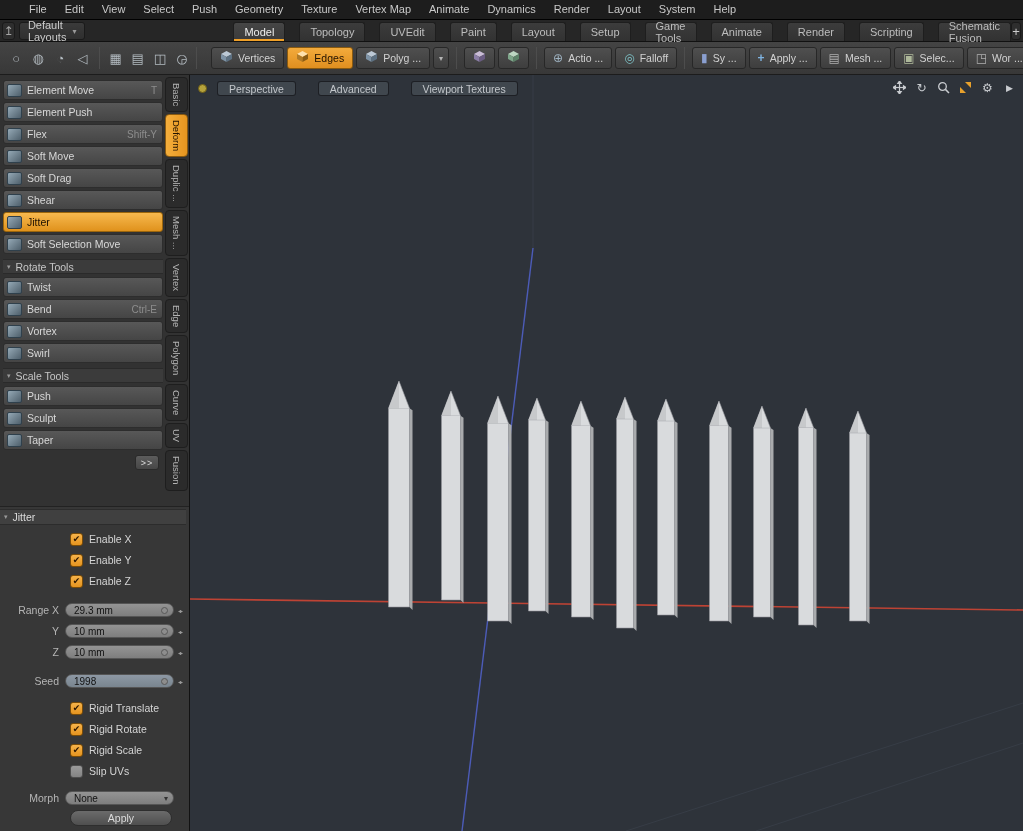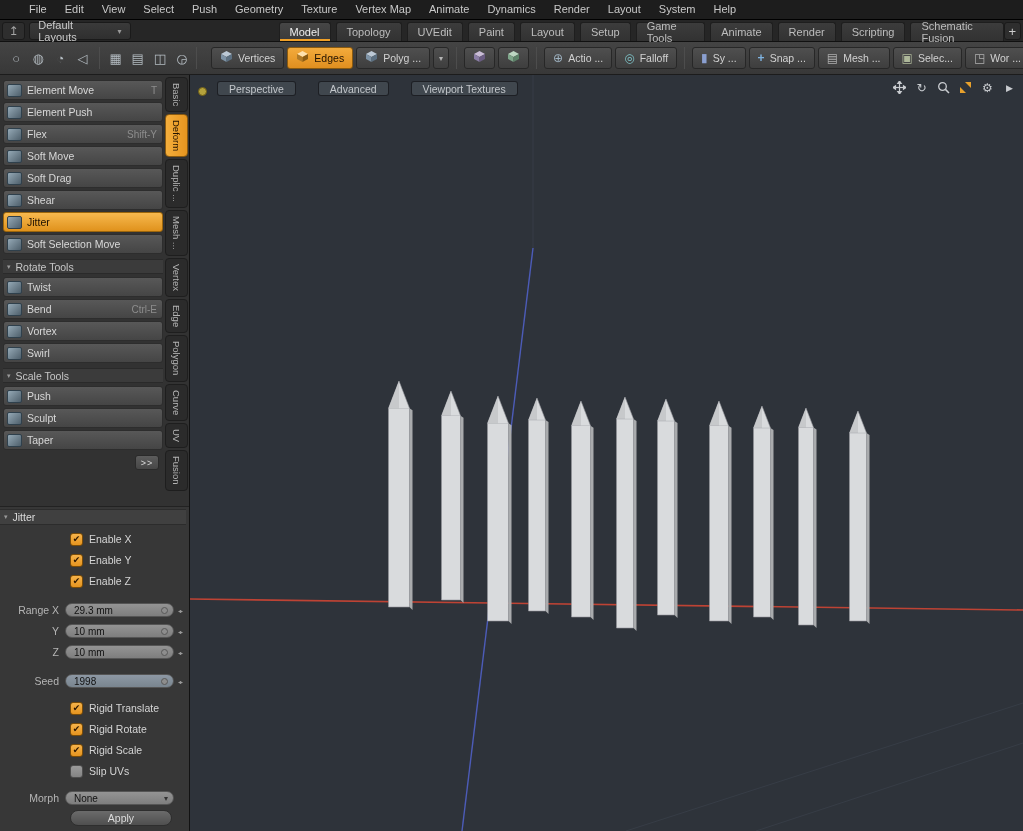--- a/index.html
+++ b/index.html
@@ -14,21 +14,21 @@
 
   
   .layoutbar { height:22px; background:#262626; display:flex; align-items:flex-end;
     border-bottom:1px solid #111; flex:0 0 auto; padding:0 2px; }
   .lb-icon { width:24px; height:18px; margin-bottom:1px; display:flex; align-items:center; justify-content:center;
     color:#a5a5a5; font-size:12px; background:#2e2e2e; border:1px solid #1a1a1a; border-radius:3px; }
   .layout-select { height:18px; margin:0 0 1px 4px; padding:0 8px; display:flex; align-items:center; gap:6px;
     background:linear-gradient(#3a3a3a,#2f2f2f); border:1px solid #1a1a1a; border-radius:3px;
     color:#cccccc; font-size:11px; }
   .layout-select .caret { font-size:8px; color:#999; }
-  .layout-tabs { display:flex; align-items:flex-end; margin-left:148px; gap:5px; }
+  .layout-tabs { display:flex; align-items:flex-end; margin-left:148px; gap:14px; }
   .ltab { height:19px; padding:0 10px; display:flex; align-items:center; font-size:11px; color:#bdbdbd;
     background:linear-gradient(#3c3c3c,#323232); border:1px solid #1e1e1e; border-bottom:none;
     border-radius:3px 3px 0 0; }
   .ltab.active { color:#eee; background:linear-gradient(#464646,#3a3a3a);
     box-shadow:inset 0 -2px 0 #f0a028; }
   .lb-plus { margin-left:auto; width:18px; height:18px; margin-bottom:1px; display:flex; align-items:center;
     justify-content:center; color:#ccc; font-size:13px; background:#2e2e2e; border:1px solid #1a1a1a; border-radius:3px; }
 
   
   .toolbar { height:33px; background:linear-gradient(#444444,#383838); border-bottom:1px solid #1c1c1c;
@@ -94,21 +94,21 @@
   .pfield.dropdown .dd-caret { margin-left:auto; font-size:8px; color:#333; }
   .arrows { width:12px; flex:0 0 auto; text-align:center; color:#9a9a9a; font-size:6px; letter-spacing:-1px; }
   .gap8 { height:8px; } .gap6 { height:6px; }
   .apply-btn { margin:0 14px 0 70px; height:16px; border-radius:8px;
     background:linear-gradient(#6b6b6b,#4f4f4f); border:1px solid #2e2e2e; color:#dcdcdc;
     font-size:10.5px; display:flex; align-items:center; justify-content:center; }
 
   
   .viewport { flex:1; position:relative; background:#2e333a; overflow:hidden; }
   .viewport svg.scene { position:absolute; inset:0; width:100%; height:100%; display:block; }
-  .vp-topleft { position:absolute; top:6px; left:8px; display:flex; align-items:flex-end; gap:22px; }
+  .vp-topleft { position:absolute; top:6px; left:8px; display:flex; align-items:center; gap:22px; }
   .dot-btn { width:9px; height:9px; border-radius:50%; background:#b5a23c; border:1px solid #6d5d16; margin-right:-12px; }
   .vp-btn { height:15px; padding:0 11px; border-radius:3px; background:rgba(80,87,95,0.55);
     border:1px solid rgba(25,28,32,0.9); color:#c3c7cb; font-size:10.5px; display:flex; align-items:center; }
   .vp-topright { position:absolute; top:5px; right:6px; display:flex; align-items:center; gap:7px;
     color:#c9ccd0; font-size:12px; }
   .vp-ico { width:15px; height:15px; display:flex; align-items:center; justify-content:center; }
 </style>
 </head>
 <body>
 
@@ -216,21 +216,21 @@
         <span class="glyph" style="color:#7fc4c9">◎</span>
         <span>Falloff</span>
       </div>
       <div class="sep"></div>
       <div class="tb-btn">
         <span class="glyph" style="color:#8a9fd0">▮</span>
         <span>Sy ...</span>
       </div>
       <div class="tb-btn">
         <span class="glyph" style="color:#7fb3e0;font-weight:bold">+</span>
-        <span>Snap ...</span>
+        <span>Apply ...</span>
       </div>
       <div class="tb-btn">
         <span class="glyph" style="color:#b0b0b0">▤</span>
         <span>Mesh ...</span>
       </div>
       <div class="tb-btn">
         <span class="glyph" style="color:#aeb89a">▣</span>
         <span>Selec...</span>
       </div>
       <div class="tb-btn">

